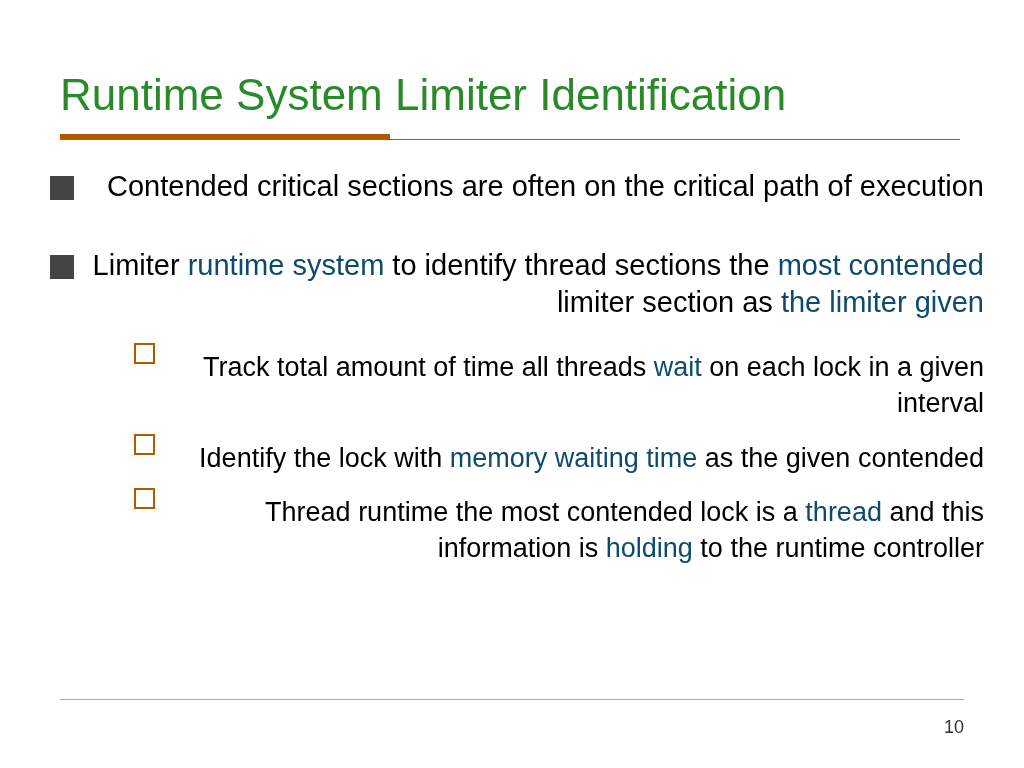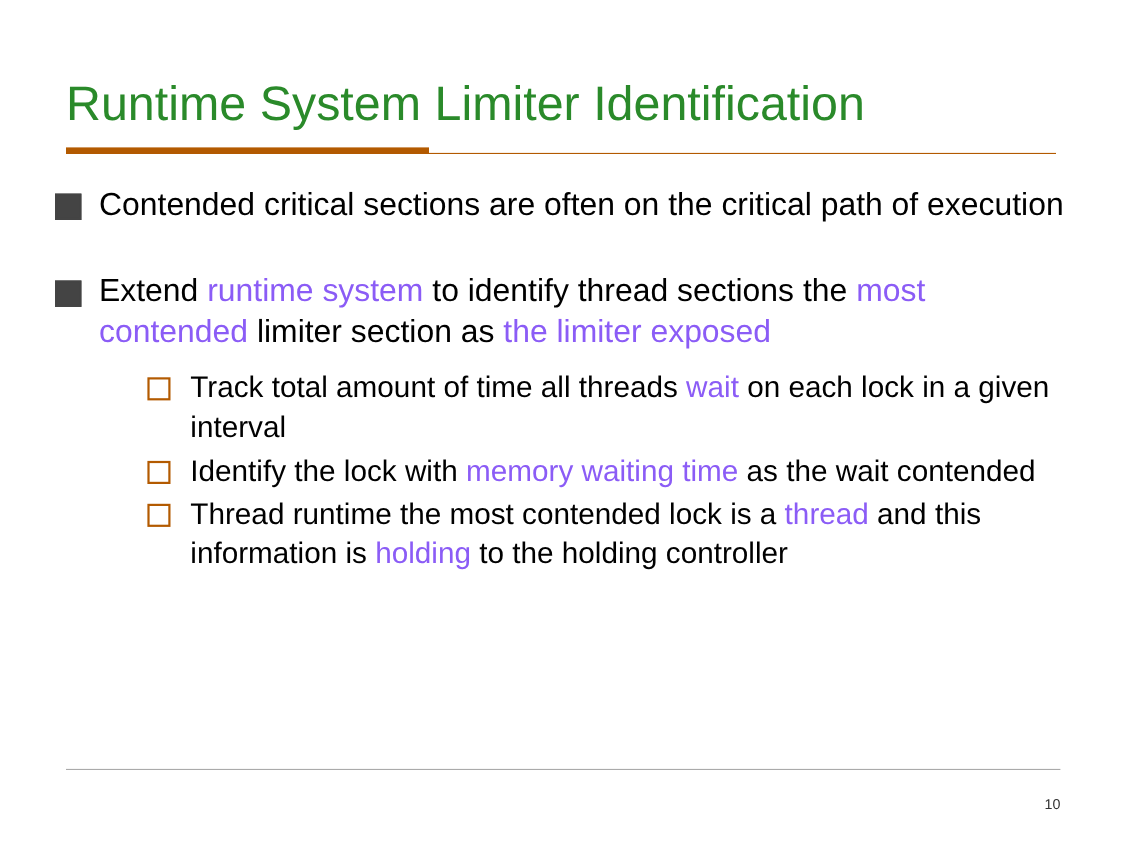--- a/index.html
+++ b/index.html
@@ -4,28 +4,28 @@
 <style>
   html,body{margin:0;padding:0;width:1024px;height:768px;background:#fff;font-family:Verdana,Geneva,sans-serif;color:#000;}
   .slide{position:relative;width:1024px;height:768px;box-sizing:border-box;}
   .title{position:absolute;top:70px;left:60px;font-size:44px;color:#2a8a2a;font-weight:normal;}
   .underline-wrap{position:absolute;top:134px;left:60px;right:60px;height:10px;}
   .underline-thick{height:6px;width:330px;background:#b35a00;}
   .underline-thin{height:1px;width:900px;background:#b35a00;margin-top:-1px;}
   .content{position:absolute;top:168px;left:50px;right:40px;}
   .bullet1{display:flex;margin-bottom:42px;font-size:29px;line-height:1.28;}
   .sq-filled{flex:0 0 20px;width:20px;height:20px;background:#444;border:2px solid #444;margin-top:8px;margin-right:16px;}
-  .bullet1-text{flex:1;}
+  .bullet1-text{flex:1;text-align:right;}
   .sub-list{margin-top:14px;margin-left:44px;}
   .bullet2{display:flex;font-size:27px;line-height:1.32;margin-bottom:4px;}
   .sq-open{flex:0 0 17px;width:17px;height:17px;border:2px solid #b35a00;margin-top:8px;margin-right:18px;}
-  .bullet2-text{flex:1;}
-  .em{color:#8b5cf6;}
+  .bullet2-text{flex:1;margin-top:15px;}
+  .em{color:#0c4a6e;}
   .footer-line{position:absolute;bottom:68px;left:60px;right:60px;height:1px;background:#aaa;}
-  .pagenum{position:absolute;bottom:30px;right:60px;font-size:13px;color:#333;}
+  .pagenum{position:absolute;bottom:30px;right:60px;font-size:18px;color:#333;}
 </style>
 </head>
 <body>
 
 <div class="slide">
 
   <div class="title">Runtime System Limiter Identification</div>
 
   <div class="underline-wrap">
     <div class="underline-thick"></div>
@@ -35,42 +35,42 @@
   <div class="content">
 
     <div class="bullet1">
       <div class="sq-filled"></div>
       <div class="bullet1-text">Contended critical sections are often on the critical path of execution</div>
     </div>
 
     <div class="bullet1">
       <div class="sq-filled"></div>
       <div class="bullet1-text">
-        <span>Extend </span><span class="em">runtime system</span><span> to identify thread sections the </span><span class="em">most contended</span><span> limiter section as </span><span class="em">the limiter exposed</span>
+        <span>Limiter </span><span class="em">runtime system</span><span> to identify thread sections the </span><span class="em">most contended</span><span> limiter section as </span><span class="em">the limiter given</span>
 
         <div class="sub-list">
 
           <div class="bullet2">
             <div class="sq-open"></div>
             <div class="bullet2-text">
               <span>Track total amount of time all threads </span><span class="em">wait</span><span> on each lock in a given interval</span>
             </div>
           </div>
 
           <div class="bullet2">
             <div class="sq-open"></div>
             <div class="bullet2-text">
-              <span>Identify the lock with </span><span class="em">memory waiting time</span><span> as the wait contended</span>
+              <span>Identify the lock with </span><span class="em">memory waiting time</span><span> as the given contended</span>
             </div>
           </div>
 
           <div class="bullet2">
             <div class="sq-open"></div>
             <div class="bullet2-text">
-              <span>Thread runtime the most contended lock is a </span><span class="em">thread</span><span> and this information is </span><span class="em">holding</span><span> to the holding controller</span>
+              <span>Thread runtime the most contended lock is a </span><span class="em">thread</span><span> and this information is </span><span class="em">holding</span><span> to the runtime controller</span>
             </div>
           </div>
 
         </div>
       </div>
     </div>
 
   </div>
 
   <div class="footer-line"></div>

